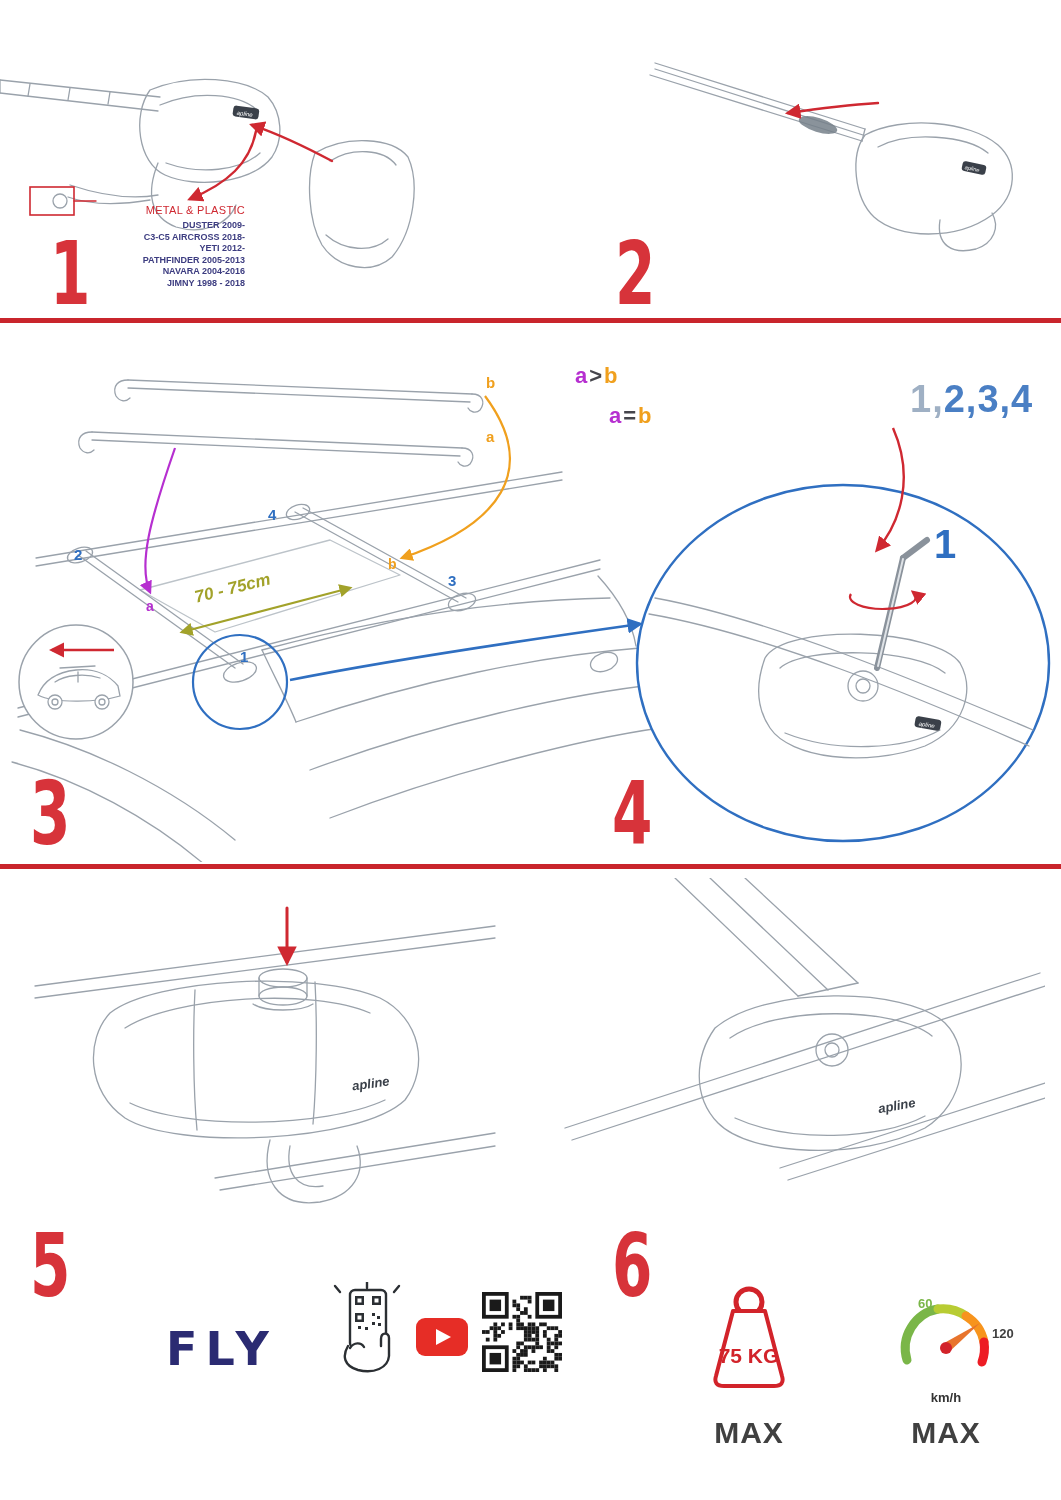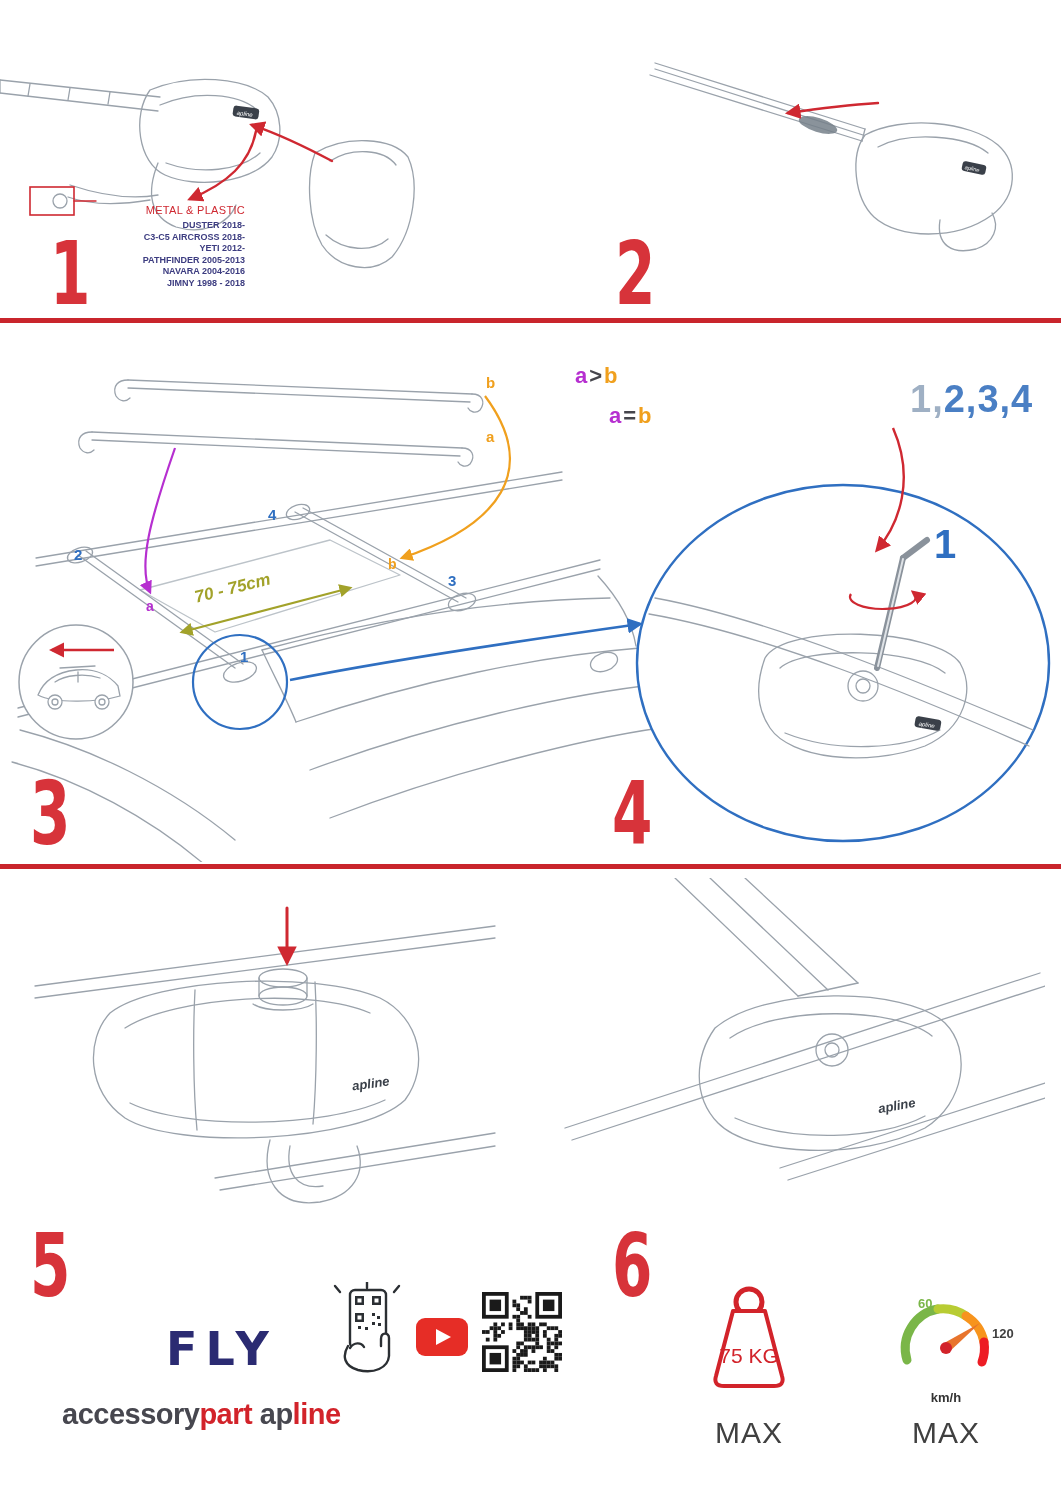--- a/index.html
+++ b/index.html
@@ -23,21 +23,21 @@
   .formula .op { color:#45454c; margin:0 2px; }
   .distance { position:absolute; color:#a2a22a; font-weight:bold; font-style:italic; font-size:17px; transform:rotate(-14deg); transform-origin:left center; }
   .sequence { position:absolute; font-weight:bold; font-size:38px; letter-spacing:1px;margin-left:32px; }
   .sequence .lead { color:#9fb0c4; }
   .sequence .rest { color:#4a7fc4; }
   .hl-one { position:absolute; font-weight:bold; font-size:40px; color:#2f6fc1; }
   .apline-text { position:absolute; color:#3a4049; font-weight:bold; font-style:italic; font-size:13px; }
   .product { position:absolute; color:#2b2b72; font-family:"DejaVu Sans", sans-serif; font-weight:bold; font-size:46px; letter-spacing:8px;margin-left:48px; }
   .brandline { position:absolute; font-weight:bold; font-size:29px; letter-spacing:-0.5px; color:#47474f; }
   .brandline .red { color:#d2232a; }
-  .cap { position:absolute; text-align:center; font-weight:normal; }
+  .cap { position:absolute; text-align:center; font-weight:bold; }
   .kg { color:#d2232a; font-size:21px; }
   .max { color:#404040; font-size:30px; letter-spacing:1px; }
   .spd-lo { color:#7ab648; font-size:13px; }
   .spd-hi { color:#404040; font-size:13px; }
   .unit { color:#333; font-size:13px; font-weight:bold; }
 </style>
 </head>
 <body>
 
 <div class="page">
@@ -72,21 +72,21 @@
     </g>
     <g stroke="#cf2831" fill="none" stroke-linecap="round">
       <path d="M332,126 C302,110 276,98 252,90" stroke-width="2.4" marker-end="url(#m-r1)"></path>
       <path d="M256,96 C250,128 228,148 190,164" stroke-width="2.4" marker-end="url(#m-r1)"></path>
       <rect x="30" y="152" width="44" height="28" stroke-width="1.6"></rect>
       <path d="M74,166 L96,166" stroke-width="1.4"></path>
     </g>
   </svg>
   <div class="material" style="left:95px;top:204px;width:150px">METAL &amp; PLASTIC</div>
   <div class="models" style="left:85px;top:220px;width:160px">
-    <div>DUSTER 2018-</div>
+    <div>DUSTER 2009-</div>
     <div>C3-C5 AIRCROSS 2018-</div>
     <div>YETI 2012-</div>
     <div>PATHFINDER 2005-2013</div>
     <div>NAVARA 2004-2016</div>
     <div>JIMNY 1998 - 2018</div>
   </div>
   <div class="stepnum" style="left:50px;top:230px">1</div>
 
   <svg class="abs" style="left:640px;top:55px" width="410" height="200" viewBox="0 0 410 200">
     <defs>
@@ -291,23 +291,20 @@
       <circle cx="292" cy="172" r="16"></circle>
         <circle cx="292" cy="172" r="7"></circle>
       <path d="M240,290 L505,205"></path>
         <path d="M248,302 L505,220"></path>
     </g>
   </svg>
   <div class="apline-text" style="left:878px;top:1098px;transform:rotate(-10deg)">apline</div>
   <div class="stepnum" style="left:612px;top:1222px">6</div>
 
   <div class="product" style="left:118px;top:1322px">FLY</div>
-  <div class="brandline" style="left:62px;top:1398px">
-    <span>accessory</span><span class="red">part</span>&nbsp;<span>ap</span><span class="red">line</span>
-  </div>
 
   <svg class="abs" style="left:328px;top:1282px" width="78" height="92" viewBox="0 0 78 92">
     <g stroke="#2b2f33" stroke-width="2.4" fill="#ffffff" stroke-linecap="round" stroke-linejoin="round">
       <path d="M12,10 L7,4"></path>
         <path d="M66,10 L71,4"></path>
         <path d="M39,6 L39,0"></path>
       <rect x="22" y="8" width="36" height="58" rx="5"></rect>
       <path d="M20,64 C14,74 16,84 30,88 C46,92 60,86 61,74 L61,56 C61,50 53,50 53,57 L53,64"></path>
       <path d="M22,66 C26,60 33,60 36,65"></path>
     </g>

